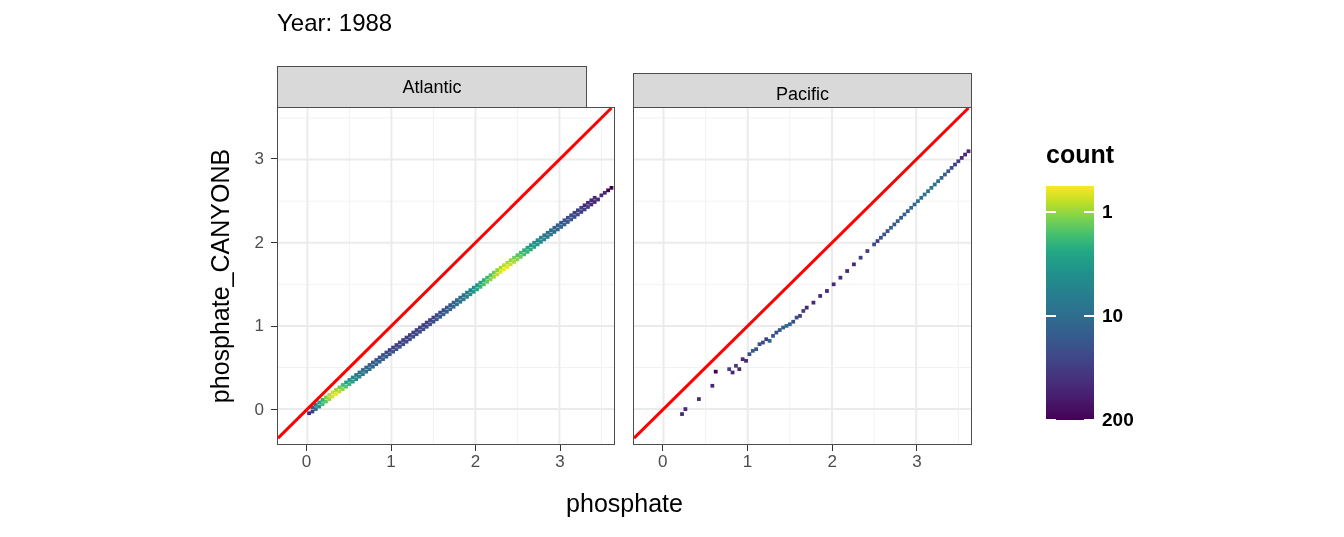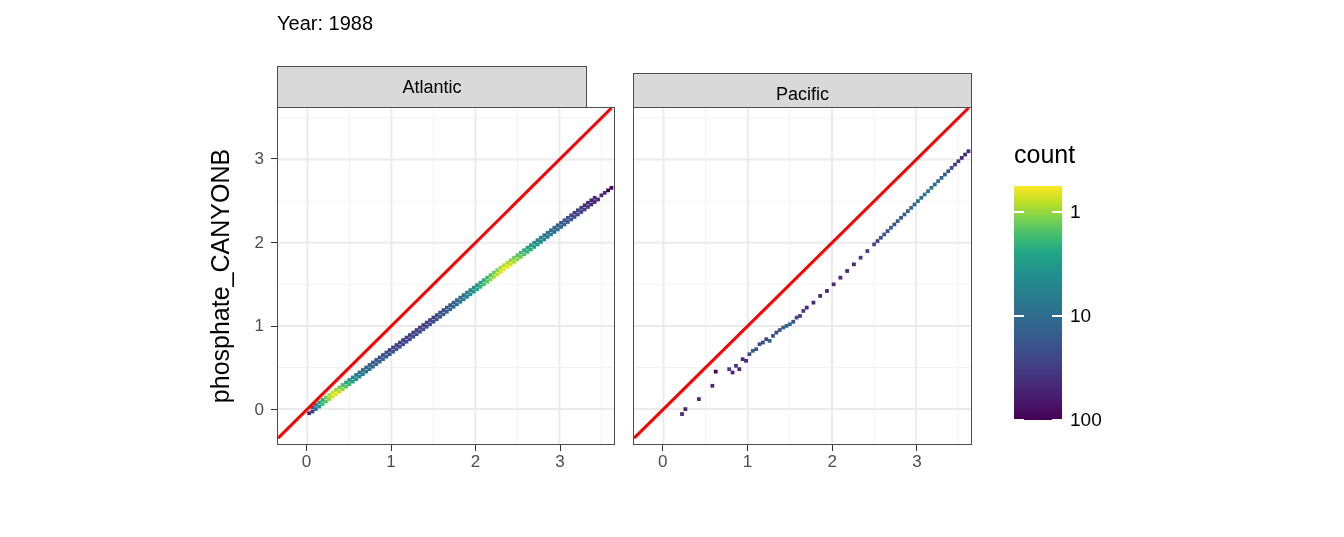--- a/index.html
+++ b/index.html
@@ -22,21 +22,21 @@
     left: 0; top: 0;
     width: 1344px;
     height: 537px;
   }
 
   
   .plot-title {
     position: absolute;
     left: 277px;
     top: 8px;
-    font-size: 20px;
+    font-size: 24px;
     line-height: 30px;
     color: #000000;
     white-space: nowrap;
   }
 
   
   .facet-strip {
     position: absolute;
     box-sizing: border-box;
     background: #d9d9d9;
@@ -132,24 +132,25 @@
     transform: rotate(-90deg);
     left: 206px;
     top: 445px;
     width: 338px;
     text-align: center;
   }
 
   
   #legend {
     position: absolute;
-    left: 1012px;
+    left: 1044px;
     top: 140px;
     width: 160px;
     height: 300px;
+    font-weight: bold;
   }
   #legend-title {
     position: absolute;
     left: 2px;
     top: 0px;
     font-size: 25px;
     color: #000000;
     white-space: nowrap;
   }
   #legend-bar {
@@ -529,28 +530,29 @@
       <div class="tick-mark" style="left:29.162499999999998px;top:0px;width:1px;height:6px;"></div>
       <div class="axis-tick-label" style="left:9.662499999999998px;top:7px;width:40px;">0</div>
       <div class="tick-mark" style="left:113.91250000000001px;top:0px;width:1px;height:6px;"></div>
       <div class="axis-tick-label" style="left:94.41250000000001px;top:7px;width:40px;">1</div>
       <div class="tick-mark" style="left:198.6625px;top:0px;width:1px;height:6px;"></div>
       <div class="axis-tick-label" style="left:179.1625px;top:7px;width:40px;">2</div>
       <div class="tick-mark" style="left:283.4125px;top:0px;width:1px;height:6px;"></div>
       <div class="axis-tick-label" style="left:263.9125px;top:7px;width:40px;">3</div>
     </div>
 
+  <div class="axis-title-x">phosphate</div>
   <div class="axis-title-y">phosphate_CANYONB</div>
 
   <div id="legend">
     <div id="legend-title">count</div>
     <div id="legend-bar"></div>
   <div class="legend-tick legend-tick-left" style="top:279px;"></div>
       <div class="legend-tick legend-tick-right" style="top:279px;"></div>
-      <div class="legend-label" style="top:280px;">100</div>
+      <div class="legend-label" style="top:280px;">200</div>
       <div class="legend-tick legend-tick-left" style="top:175.24313715061174px;"></div>
       <div class="legend-tick legend-tick-right" style="top:175.24313715061174px;"></div>
       <div class="legend-label" style="top:176.24313715061174px;">10</div>
       <div class="legend-tick legend-tick-left" style="top:71.48627430122349px;"></div>
       <div class="legend-tick legend-tick-right" style="top:71.48627430122349px;"></div>
       <div class="legend-label" style="top:72.48627430122349px;">1</div>
     </div>
 
 </div>
 

